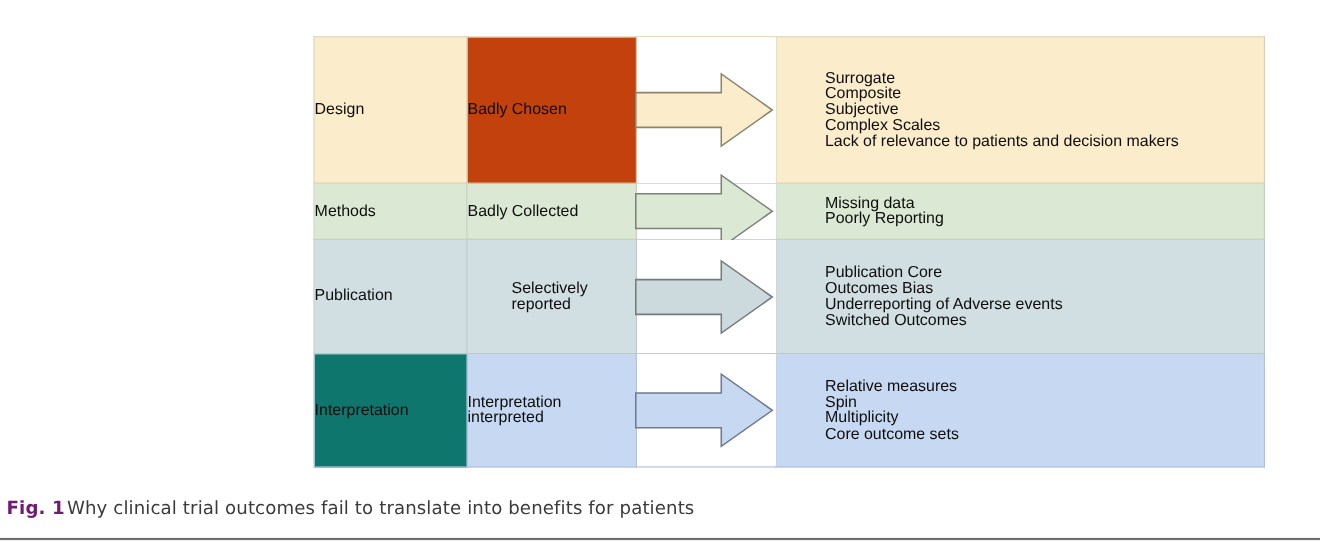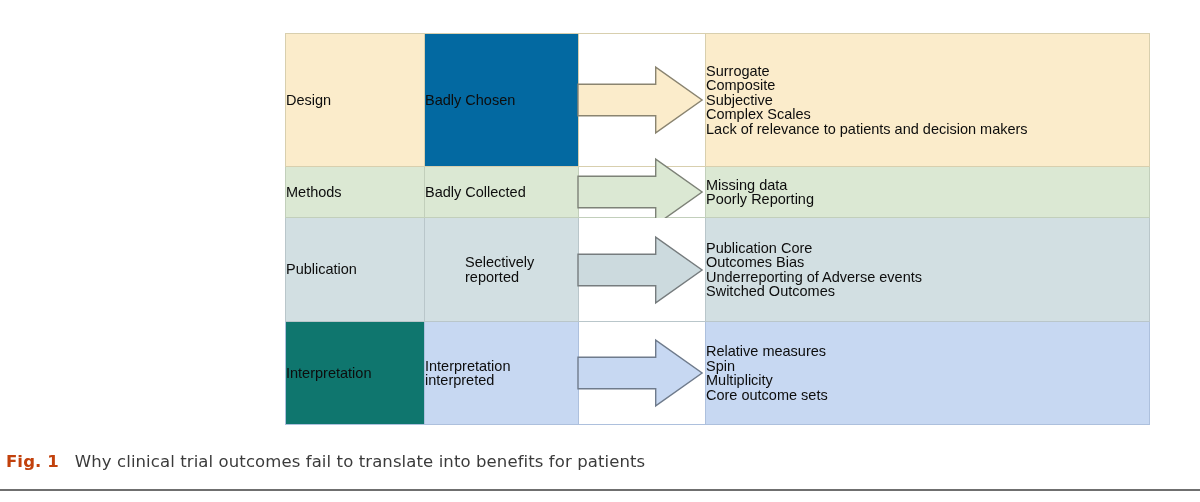--- a/index.html
+++ b/index.html
@@ -47,21 +47,21 @@
   .col-arrow   { width: 127px; }
   .col-items   { width: 444px; }
 
   .cell-pad {
     padding: 6px 14px;
   }
   .cell-items {
     padding: 8px 14px 8px 14px;
     line-height: 1.55;
   }
-  .cell-items div { white-space: nowrap; }
+  .cell-items div { white-space: nowrap; padding-left: 44px; }
 
   .arrow-cell {
     background: #ffffff;
     position: relative;
     padding: 0;
   }
   .arrow-wrap {
     position: absolute;
     left: -2px;
     top: 50%;
@@ -81,22 +81,22 @@
     top: 452px;
     width: 1180px;
     font-family: "DejaVu Sans", sans-serif;
     font-size: 16.5px;
     color: #3b3b3b;
     letter-spacing: 0.1px;
     white-space: nowrap;
   }
   #caption .cap-label {
     font-weight: bold;
-    color: #c2410c;
-    margin-right: 16px;
+    color: #701a75;
+    margin-right: 2px;
   }
   #rule-bottom {
     position: absolute;
     left: 0;
     top: 489px;
     width: 1200px;
     height: 2px;
     background: #6f6f6f;
   }
   #rule-top {
@@ -121,21 +121,21 @@
       <col class="col-problem">
       <col class="col-arrow">
       <col class="col-items">
     </colgroup>
     <tbody>
 
       <tr style="height:133px">
         <td class="cell-pad" style="background: rgb(251, 236, 203); border-color: rgb(216, 207, 174);">
           <span>Design</span>
         </td>
-        <td class="cell-pad" style="background: #0369a1; border-color: rgb(216, 207, 174);">
+        <td class="cell-pad" style="background: #c2410c; border-color: rgb(216, 207, 174);">
           <span>Badly  Chosen</span>
         </td>
         <td class="arrow-cell" style="border-color: rgb(216, 207, 174);">
           <span class="arrow-wrap">
               <svg viewBox="0 0 127 72" preserveAspectRatio="none">
                 <polygon points="1.0,20.2 78.7,20.2 78.7,3.2 125.1,36.0 78.7,68.8 78.7,51.8 1.0,51.8" fill="#fbeccb" stroke="#8a8470" stroke-width="1.4" stroke-linejoin="miter"></polygon>
               </svg>
             </span>
         </td>
         <td class="cell-items" style="background: rgb(251, 236, 203); border-color: rgb(216, 207, 174);">

